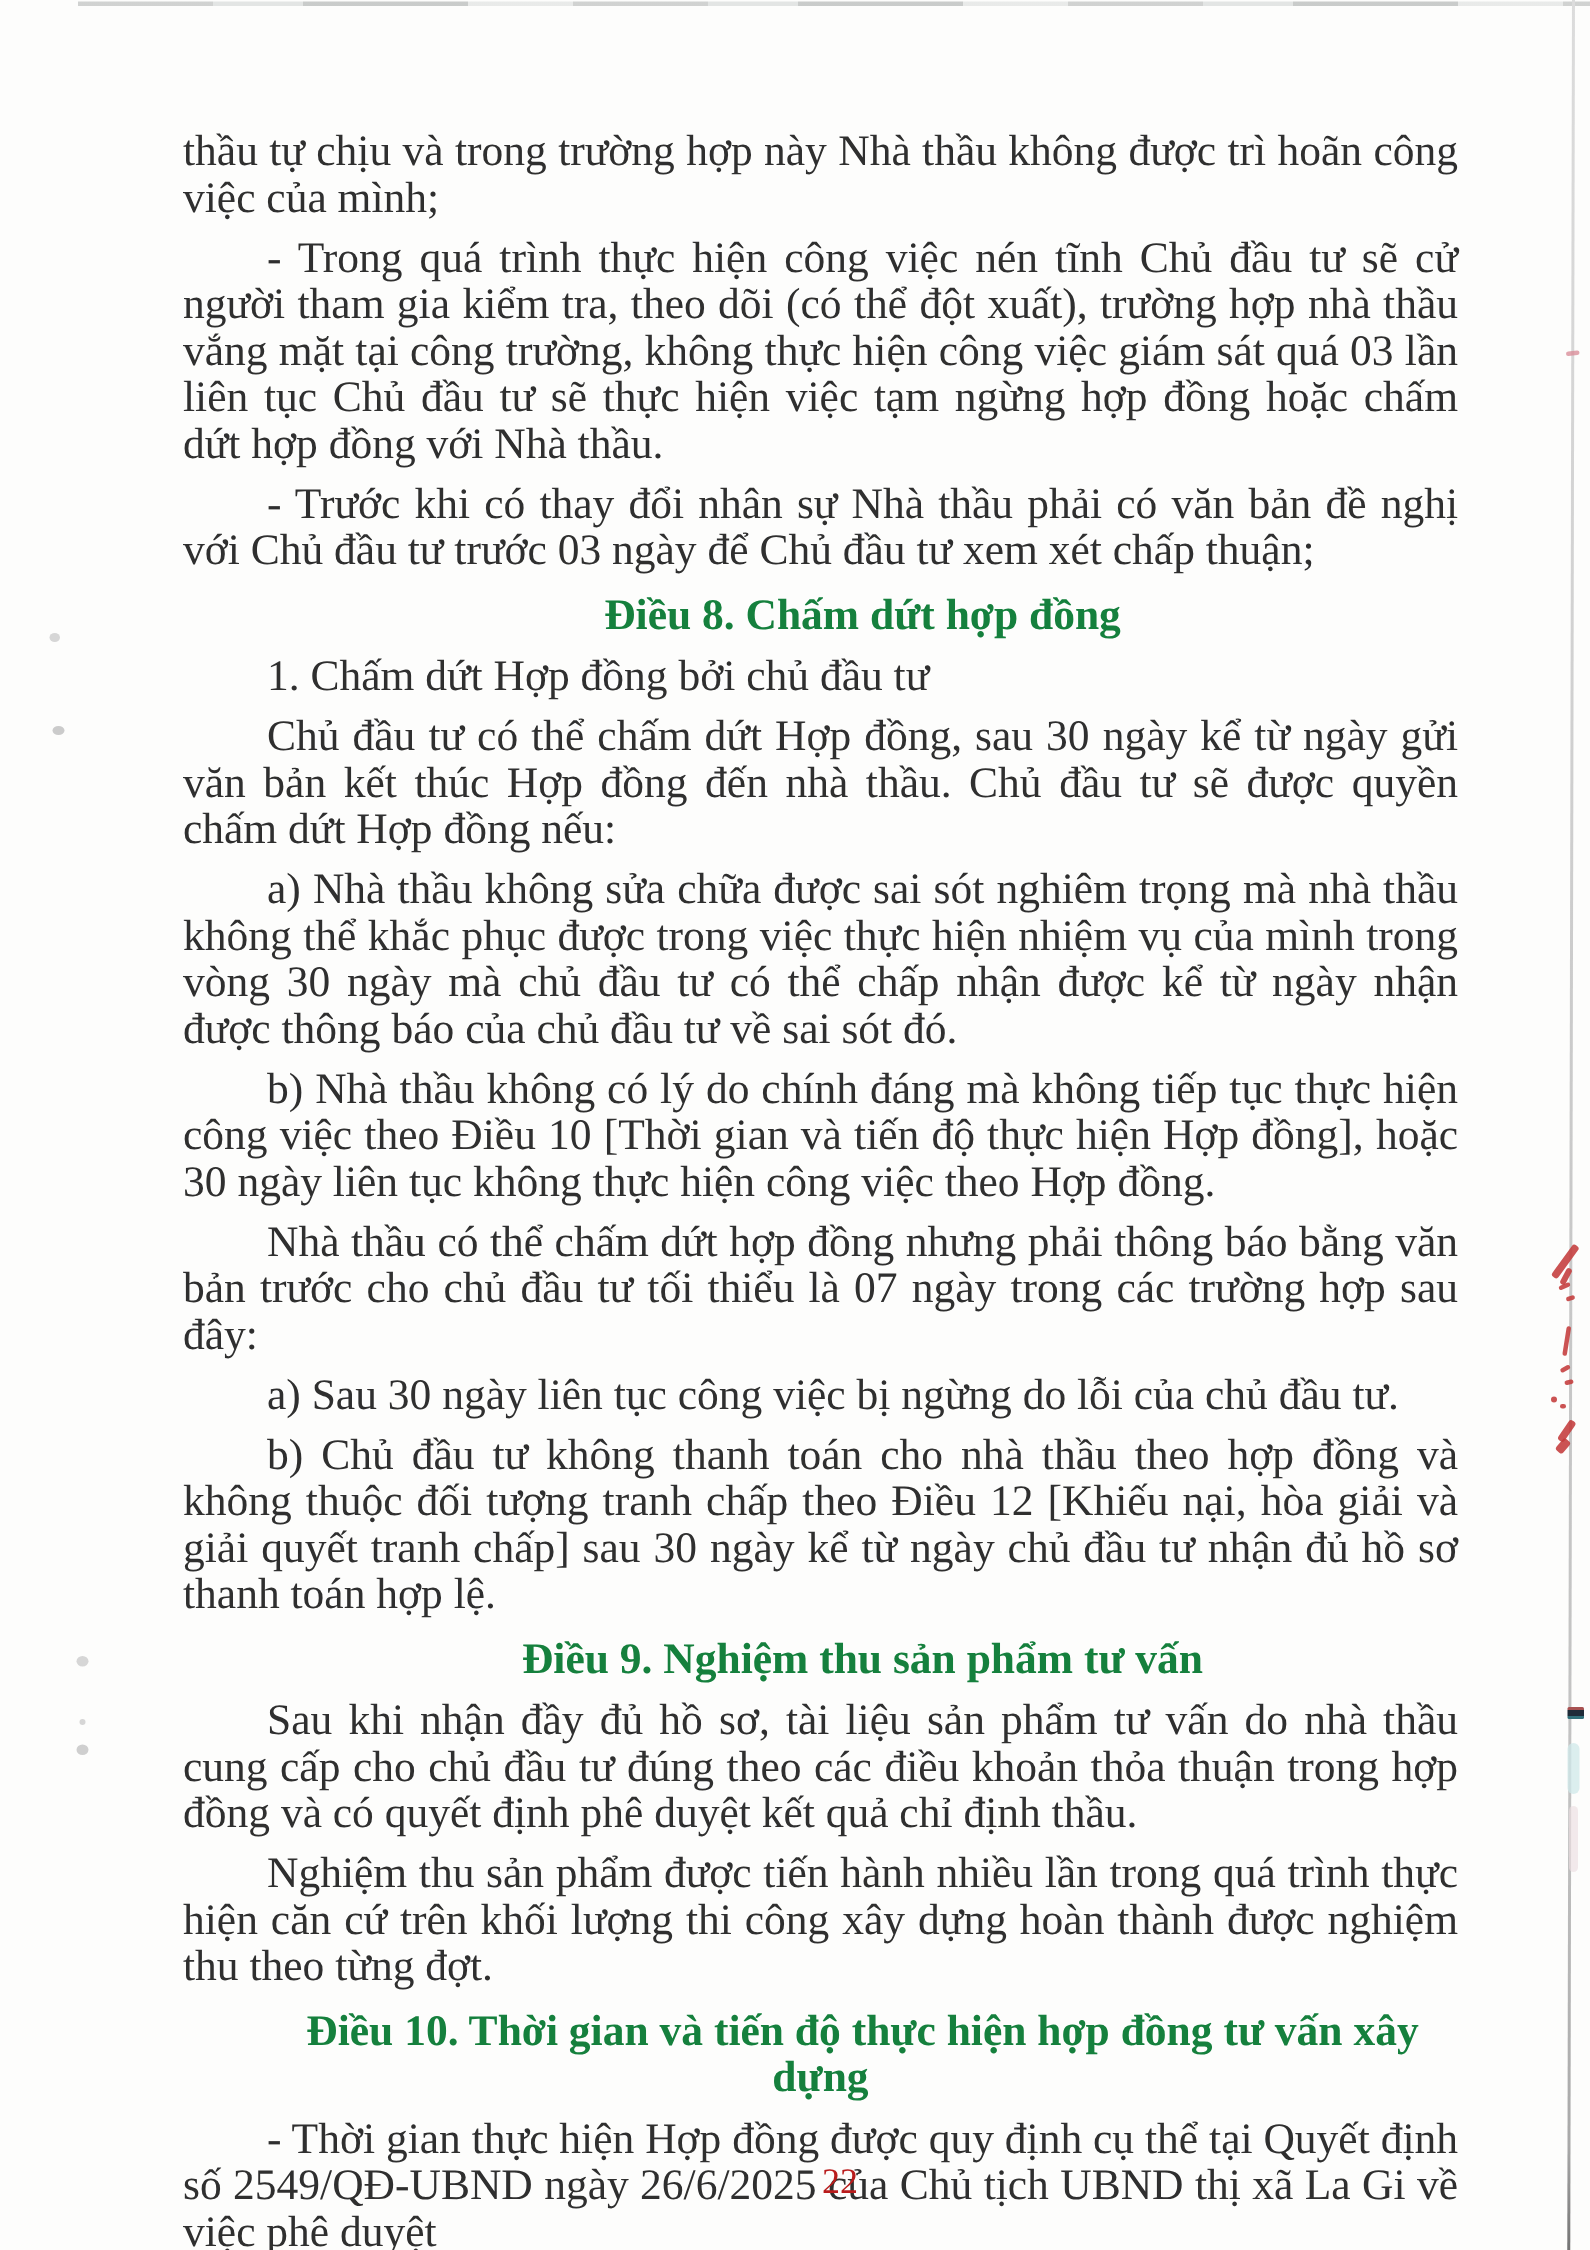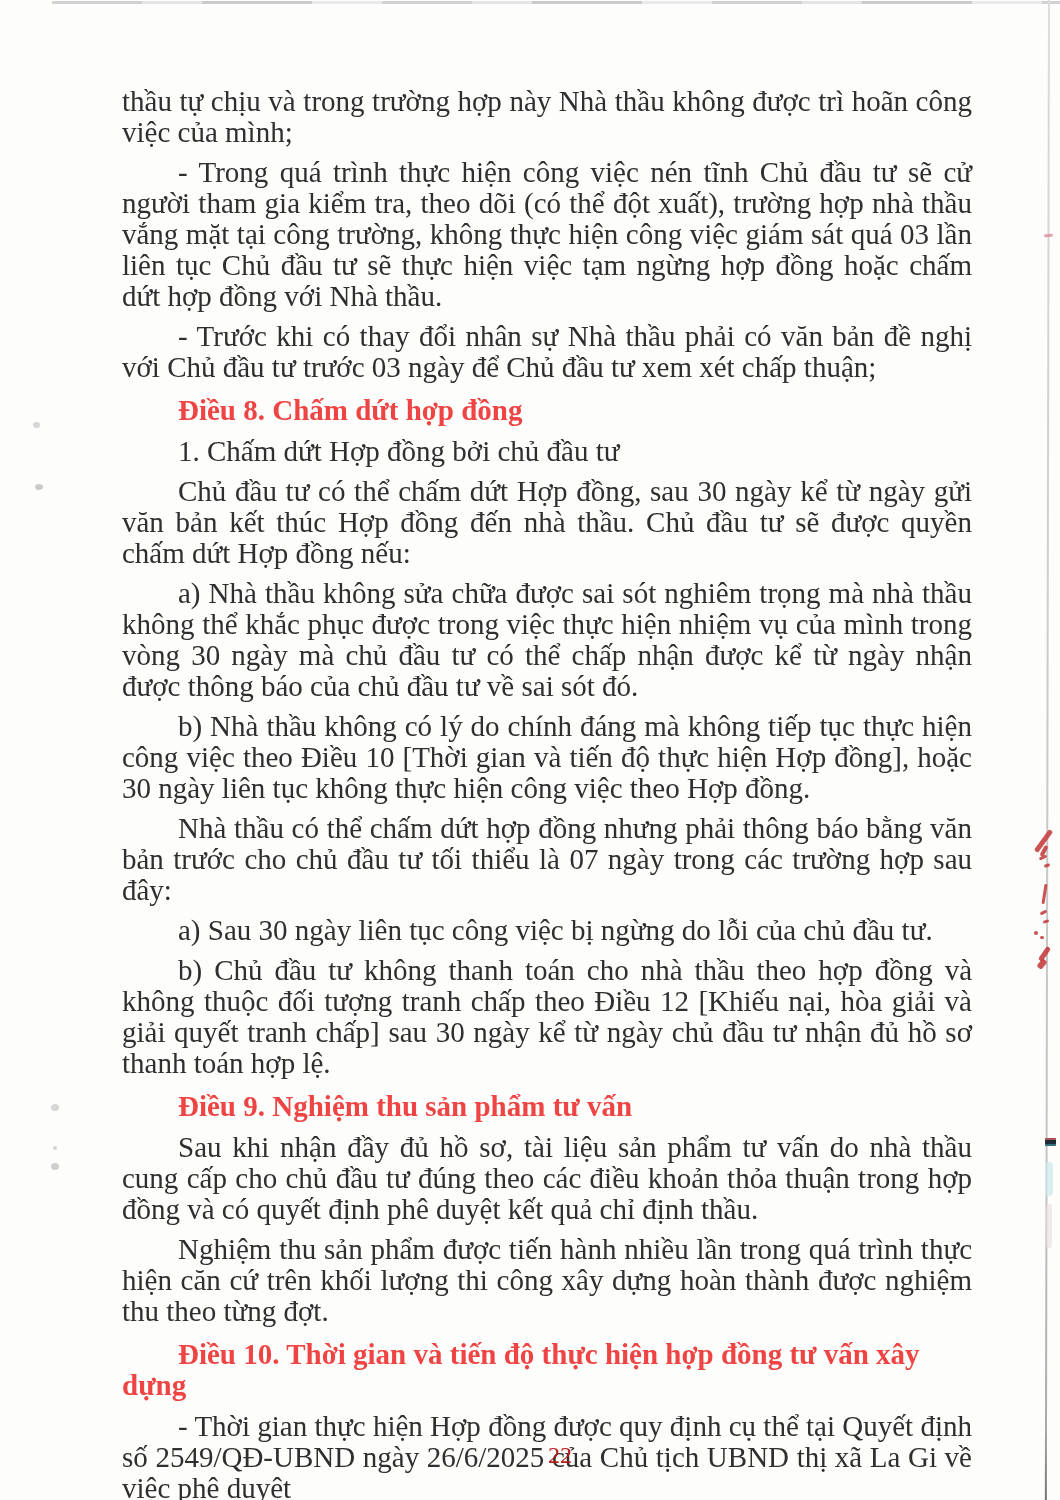--- a/index.html
+++ b/index.html
@@ -77,22 +77,22 @@
   }
   .content p {
     margin: 0 0 9px 0;
     text-indent: 56px;
   }
   .content p.flush {
     text-indent: 0;
   }
   .content p.heading {
     font-weight: 700;
-    color: #ef4444;
-    text-align: left;
+    color: #15803d;
+    text-align: center;
     margin: 12px 0 10px 0;
   }
   .page-footer {
     position: absolute;
     left: 135px; top: 1442px;
     width: 850px;
     text-align: center;
     font-size: 24px;
     color: #b91c1c;
   }

